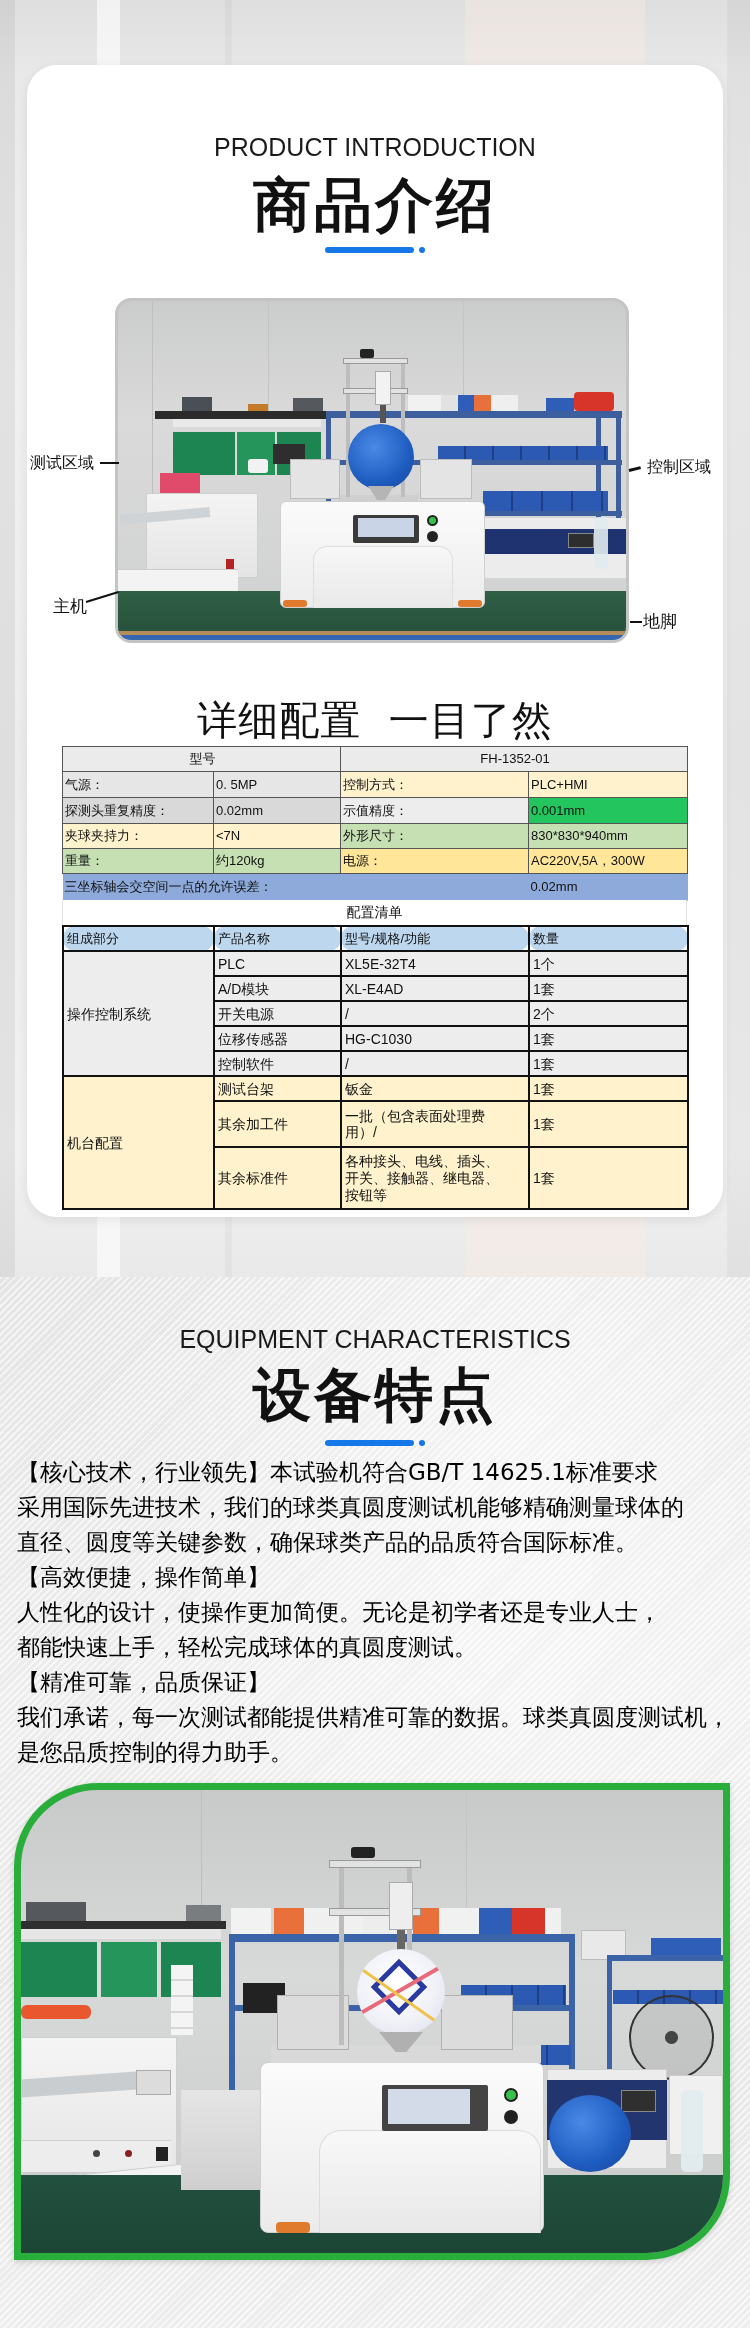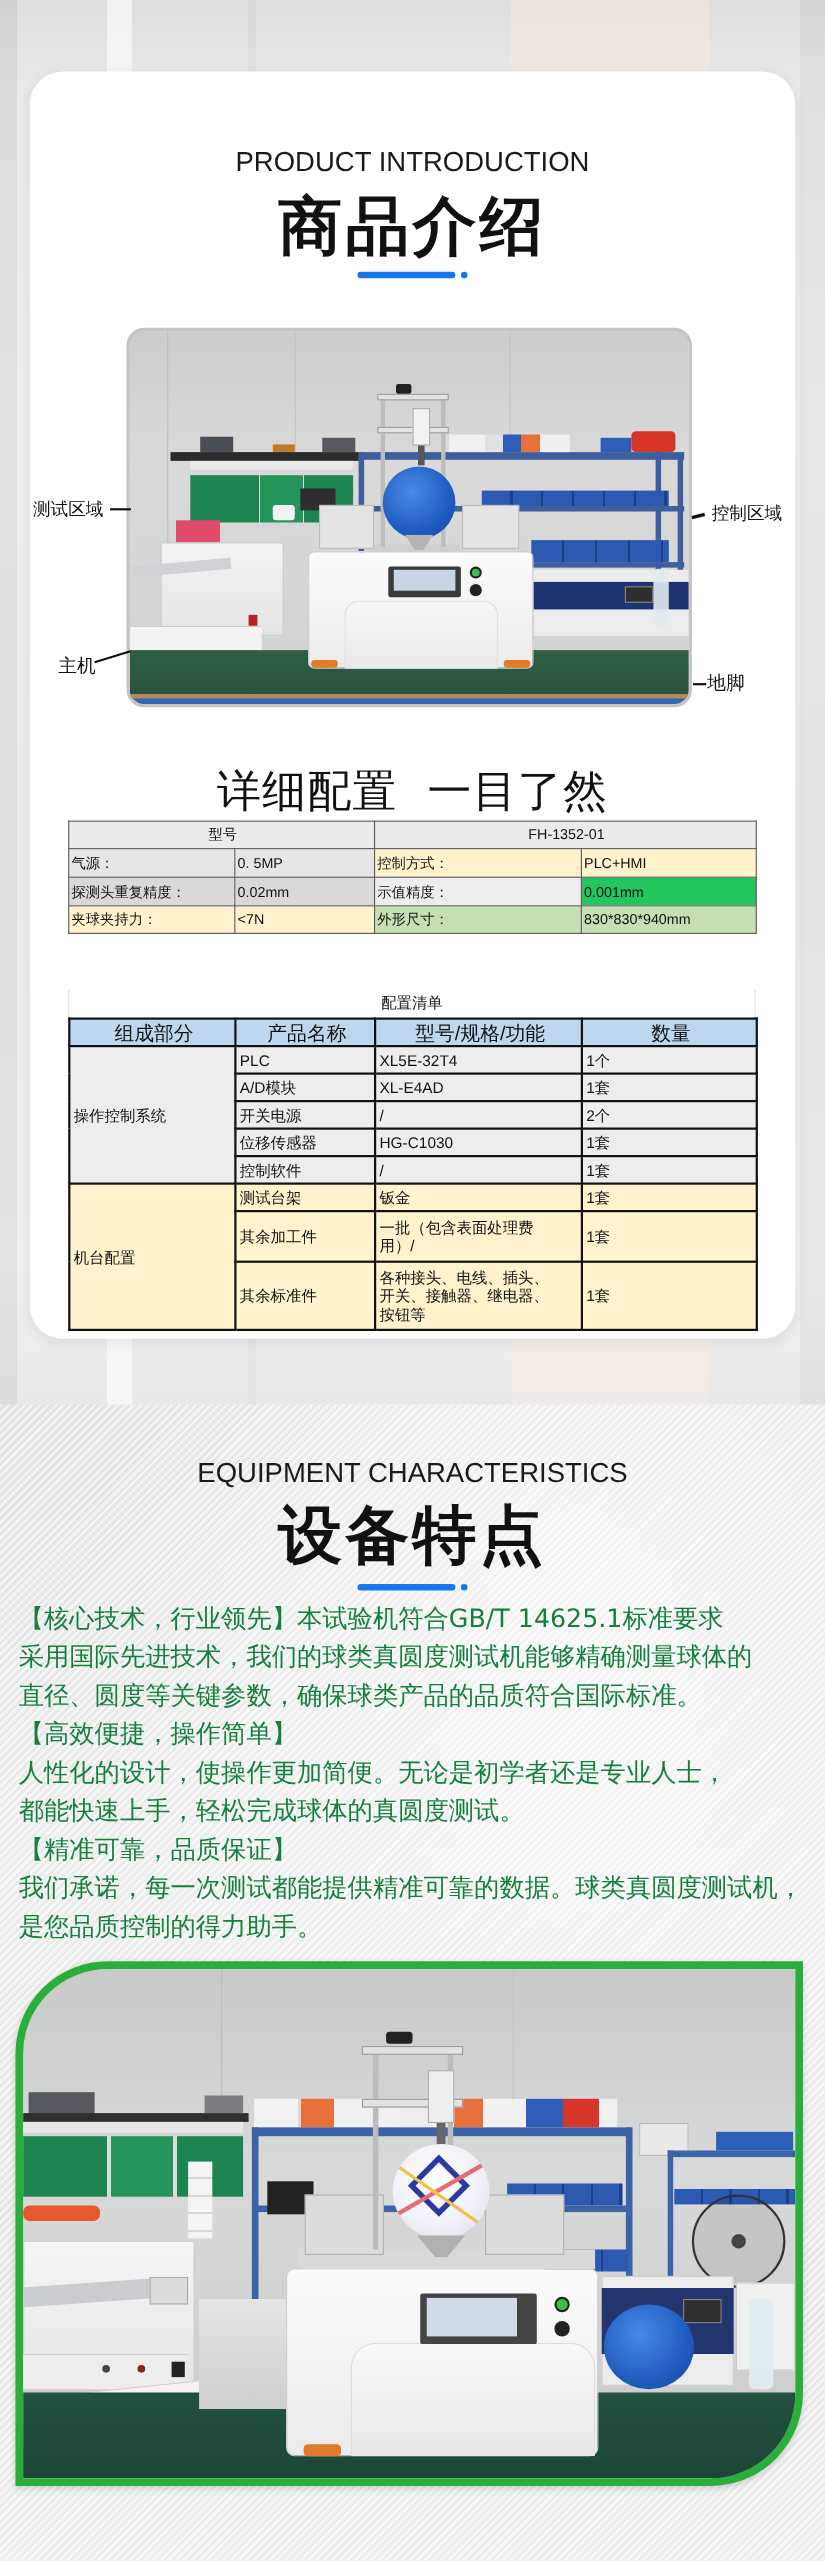--- a/index.html
+++ b/index.html
@@ -34,26 +34,26 @@
 .lead{background:#111;height:2px;transform-origin:left center;}
 
 
 .spec{left:62px;top:746px;width:625px;border-collapse:collapse;table-layout:fixed;font-family:Liberation Sans, sans-serif;font-size:13px;}
 .spec td{border:1px solid #555;padding:0 0 0 2px;height:25px;line-height:14px;white-space:nowrap;overflow:hidden;}
 .spec .hd td{text-align:center;background:#ebebeb;}
 .spec .tol td{border:none;border-top:1px solid #555;background:#8eaadb;height:27px;}
 .caption{left:62px;top:900px;width:625px;height:25px;line-height:25px;text-align:center;font-size:14px;background:#fff;border-left:1px solid #e2e2e2;border-right:1px solid #e2e2e2;}
 .list{left:62px;top:925px;width:625px;border-collapse:collapse;table-layout:fixed;font-family:"Liberation Sans",sans-serif;font-size:14px;}
 .list td{border:2px solid #111;padding:0 0 0 3px;height:25px;line-height:16px;vertical-align:middle;}
-.list .hd td{background:#bdd7ee;text-align:center;font-size:18px;}
+.list .hd td{background:#bdd7ee;text-align:left;font-size:13px;border-radius:12px;}
 .list .g1 td{background:#ededed;}
 .list .g2 td{background:#fff2cc;}
 
 
-.feat{left:17px;font-size:23px;line-height:35px;color:#15803d;white-space:nowrap;}
+.feat{left:17px;font-size:23px;line-height:35px;color:#000000;white-space:nowrap;}
 
 
 .frame{left:14px;top:1783px;width:716px;height:477px;border:7px solid #2aae3b;border-radius:84px 0 84px 0;overflow:hidden;box-shadow:0 2px 6px rgba(0,0,0,.15);
   background:linear-gradient(180deg,#c8caca 0,#d8d9d9 40%,#cfd0d0 75%,#c9caca 100%);}
 </style>
 </head>
 <body>
 
 <div class="abs bg-top"></div>
 <div class="abs bg-bottom"></div>
@@ -162,20 +162,30 @@
     <td style="background:#d9d9d9">探测头重复精度：</td>
     <td style="background:#d9d9d9">0.02mm</td>
     <td style="background:#ededed">示值精度：</td>
     <td style="background:#22c55e">0.001mm</td>
   </tr>
   <tr>
     <td style="background:#fff2cc">夹球夹持力：</td>
     <td style="background:#fff2cc">&lt;7N</td>
     <td style="background:#c6e0b4">外形尺寸：</td>
     <td style="background:#c6e0b4">830*830*940mm</td>
+  </tr>
+  <tr>
+    <td style="background:#c6e0b4">重量：</td>
+    <td style="background:#c6e0b4">约120kg</td>
+    <td style="background:#ffe699">电源：</td>
+    <td style="background:#ffe699">AC220V,5A，300W</td>
+  </tr>
+  <tr class="tol">
+    <td colspan="3">三坐标轴会交空间一点的允许误差：</td>
+    <td>0.02mm</td>
   </tr>
 </tbody>
   </table>
 
 <div class="abs caption">配置清单</div>
 
 <table class="abs list">
   <colgroup>
       <col style="width:151px">
       <col style="width:127px">

